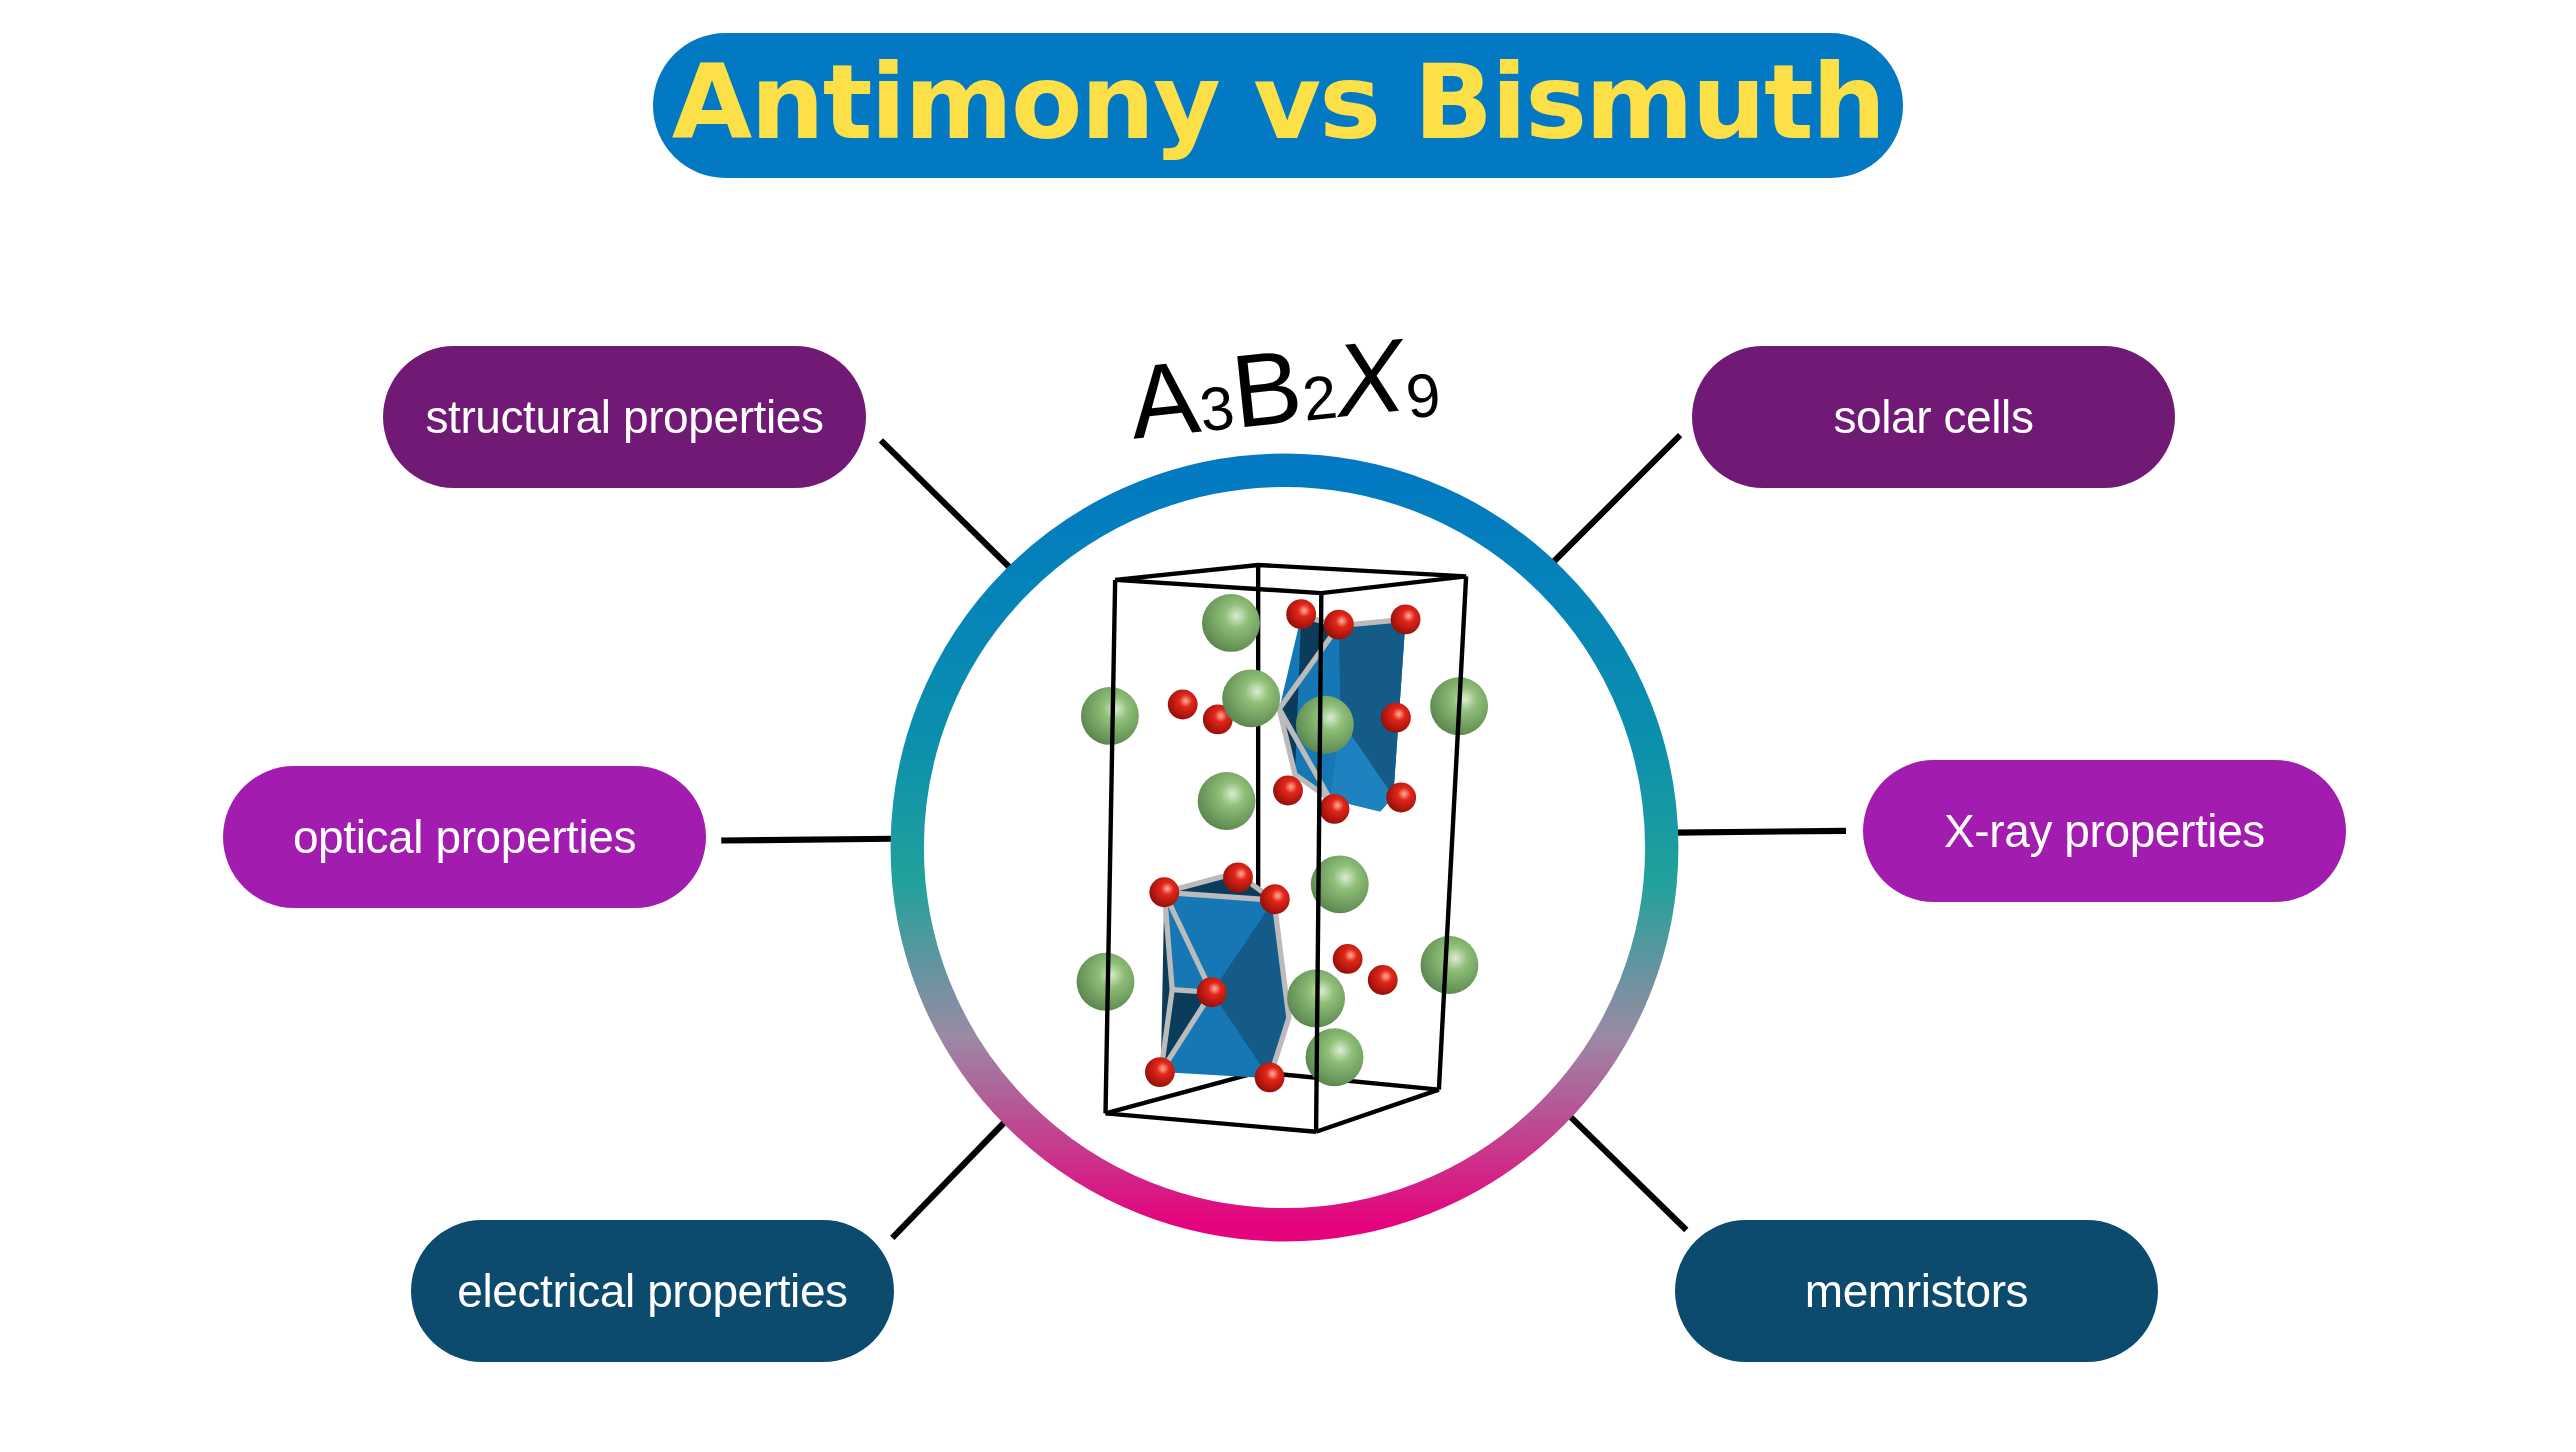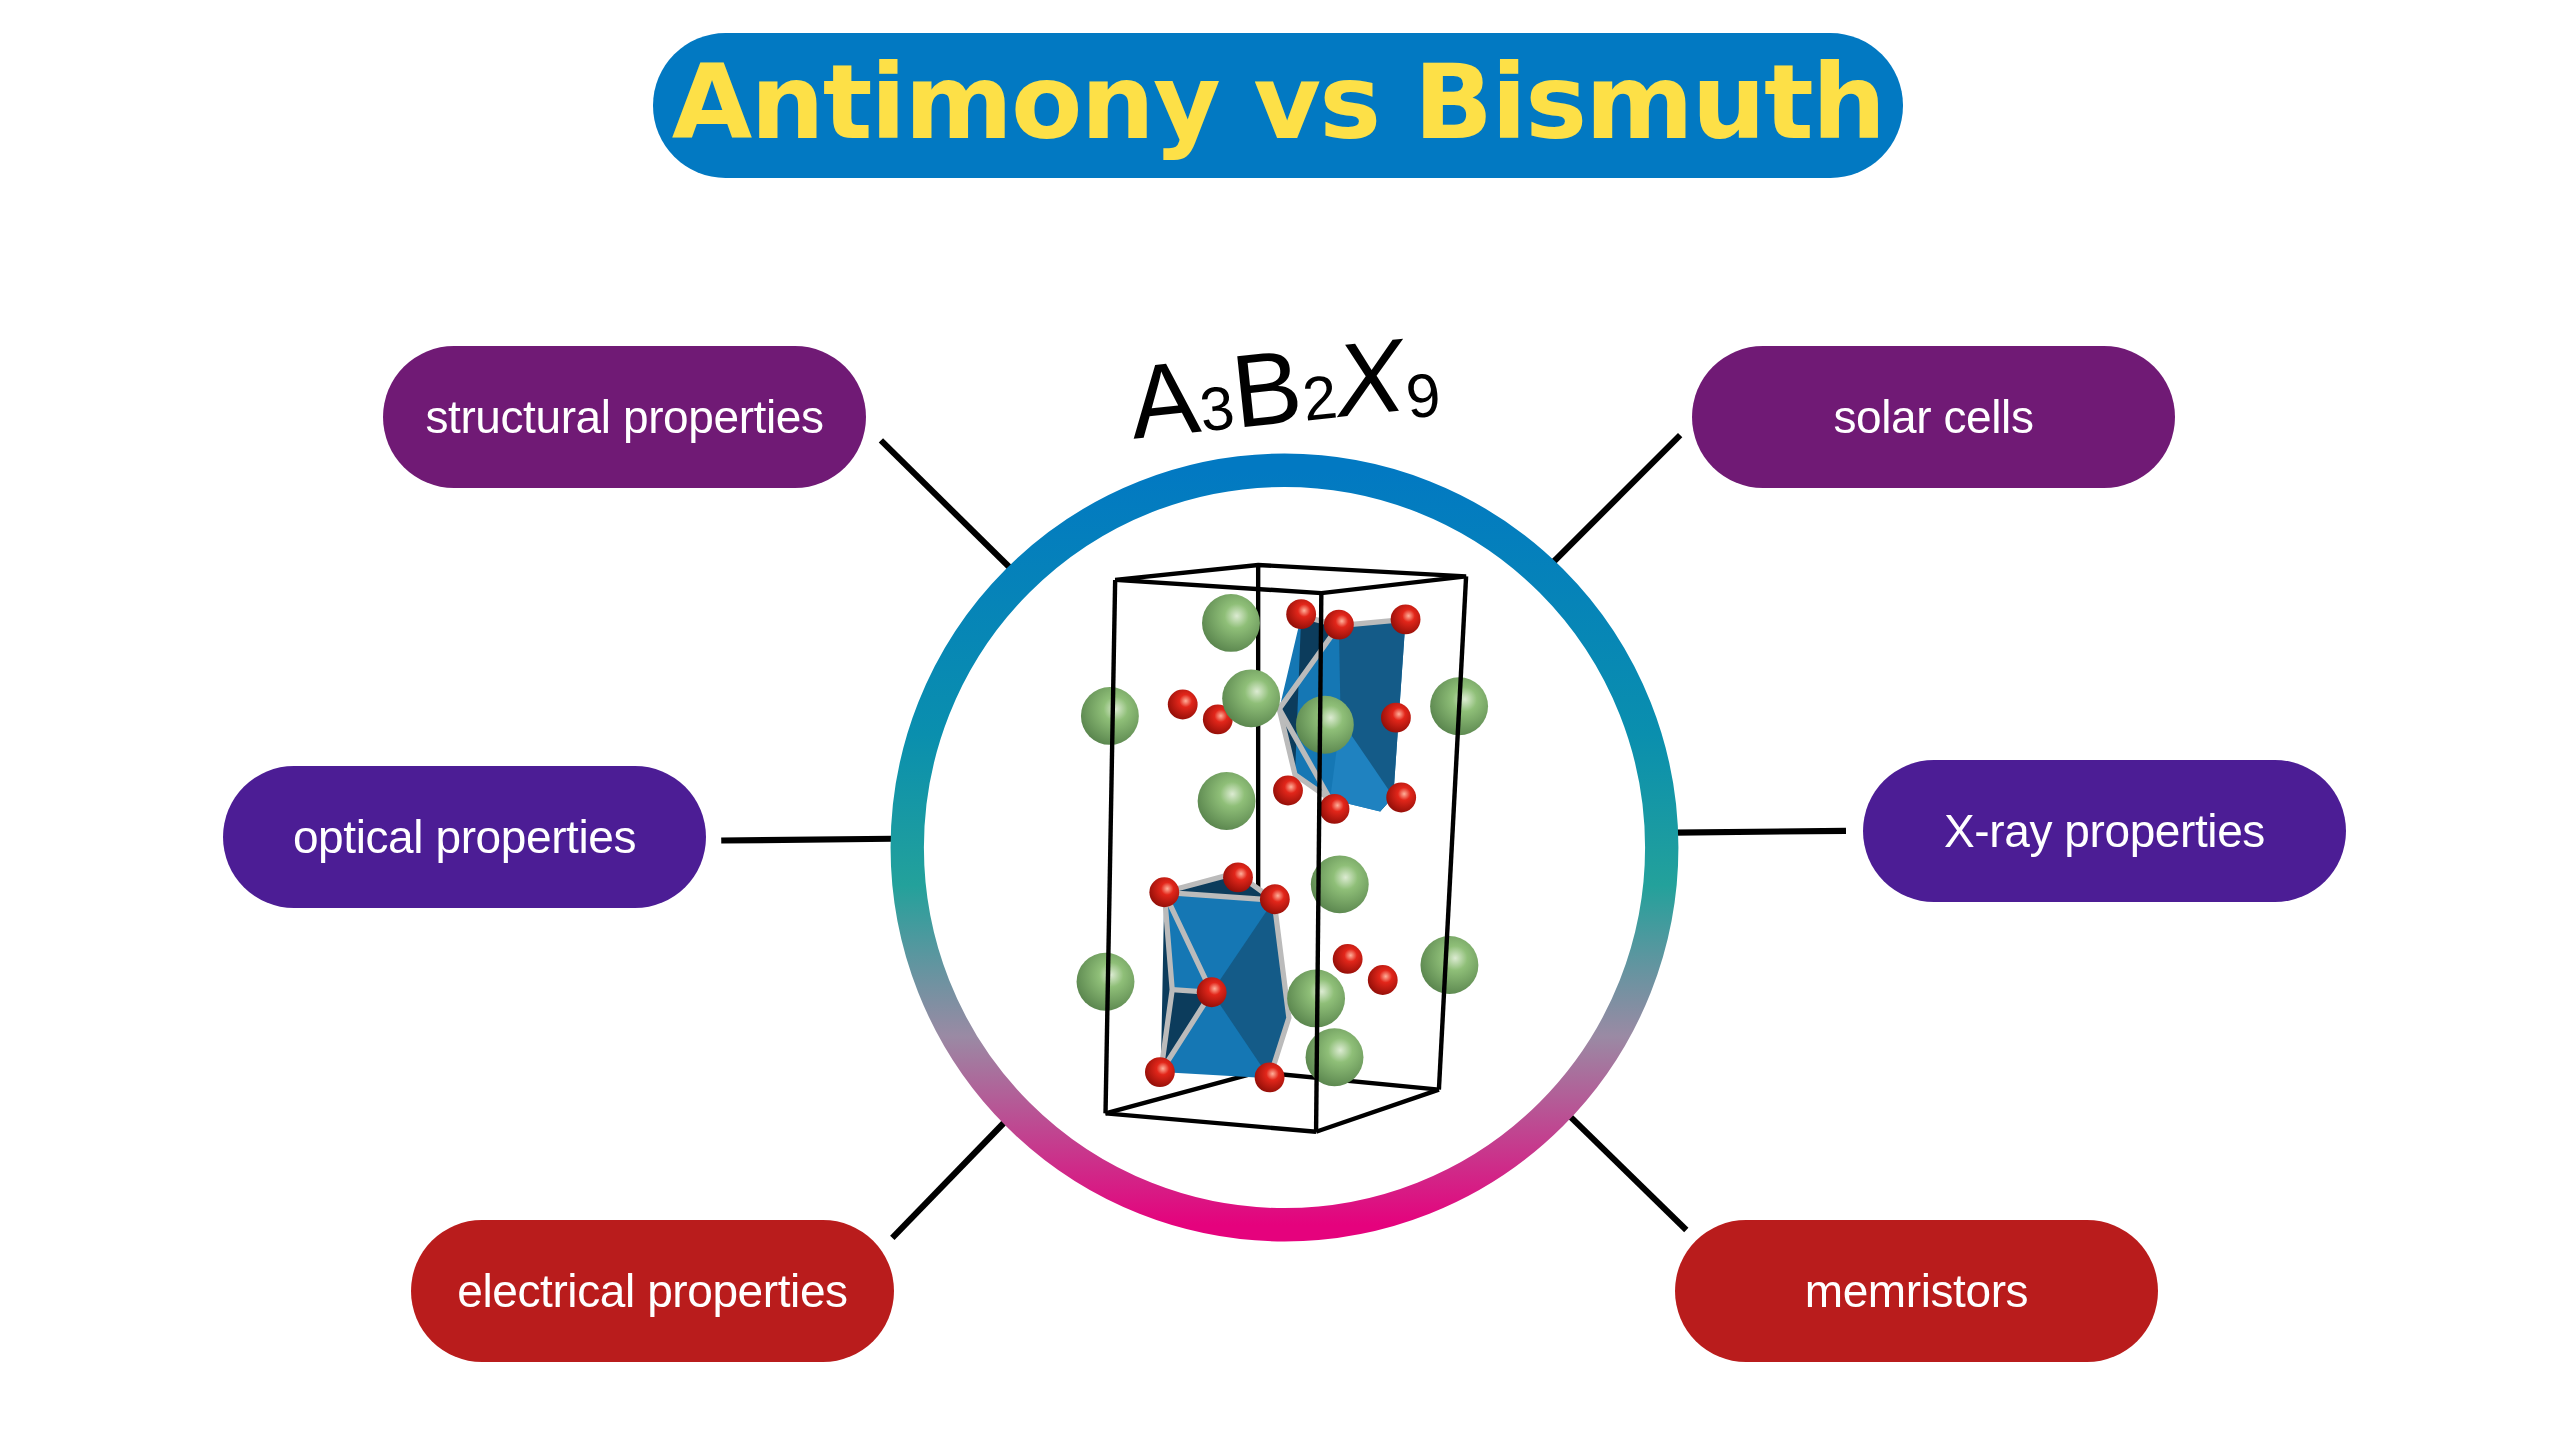--- a/index.html
+++ b/index.html
@@ -13,22 +13,22 @@
     color: #fde047; font-family: "DejaVu Sans", sans-serif; font-weight: bold;
     font-size: 104px; letter-spacing: -1.8px; line-height: 1; margin-top: -7px;
   }
   .pill {
     position: absolute; width: 483px; height: 142px; border-radius: 71px;
     display: flex; align-items: center; justify-content: center;
     color: #ffffff; font-family: "Liberation Sans", sans-serif; font-size: 46px;
     letter-spacing: -0.4px; cursor: pointer;
   }
   .pill.blue { background: #701a75; }
-  .pill.teal { background: #4c1d95; }
-  .pill.pink { background: #b91c1c; align-items: center; }
+  .pill.teal { background: #a21caf; }
+  .pill.pink { background: #0c4a6e; align-items: center; }
   #diagram { position: absolute; left: 0; top: 0; width: 2576px; height: 1452px; }
   .formula {
     font-family: "Liberation Sans", sans-serif; fill: #000000;
   }
 </style>
 </head>
 <body>
 
 <div class="title-pill">
   <span class="title-text">Antimony vs Bismuth</span>

